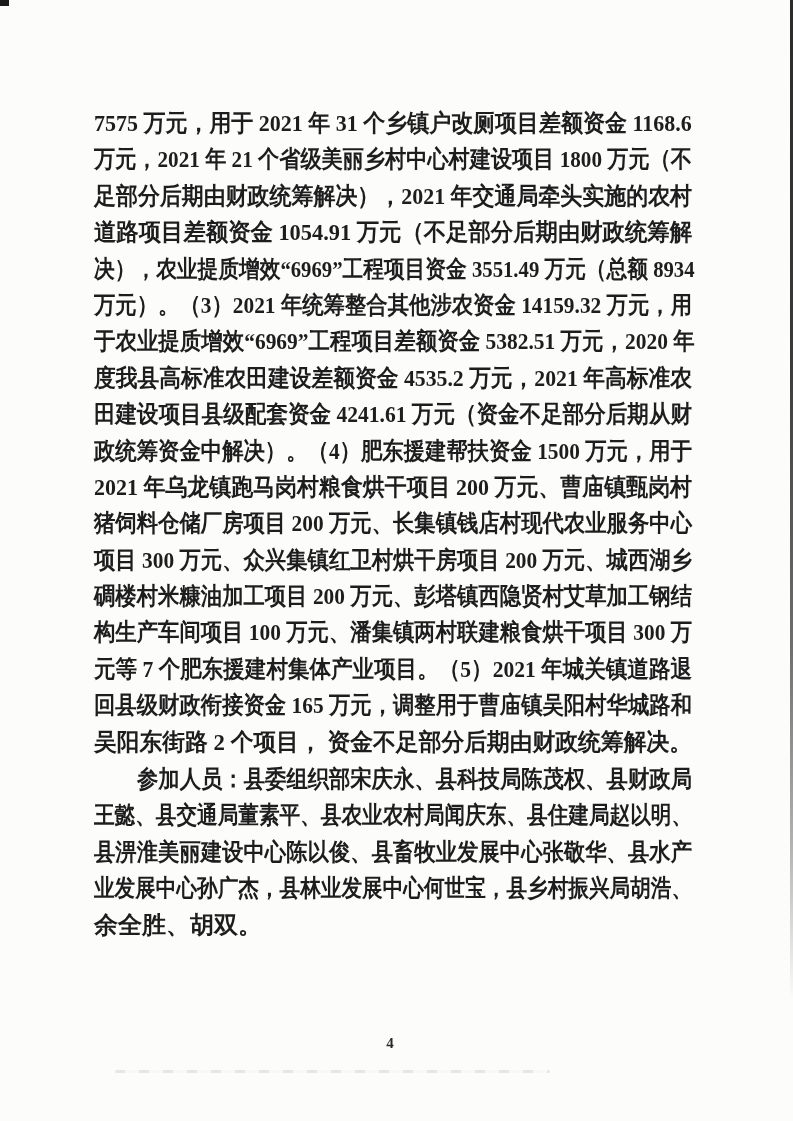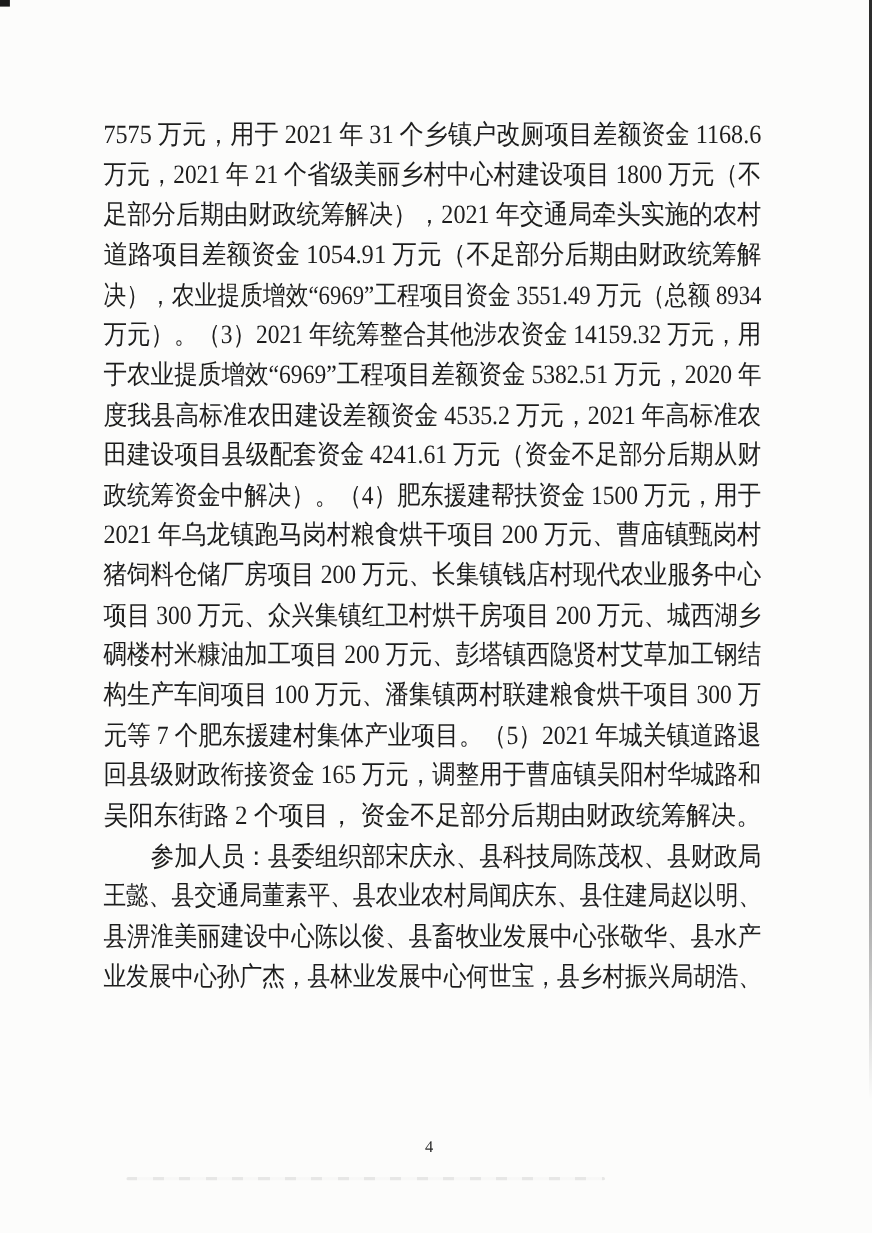--- a/index.html
+++ b/index.html
@@ -4,20 +4,21 @@
 <style>
   html, body { margin: 0; padding: 0; background: #ffffff; }
   .page {
     position: relative;
     width: 793px;
     height: 1121px;
     background: #fcfcfb;
     overflow: hidden;
     font-family: "Liberation Serif", "DejaVu Serif", serif;
     color: #1d1d1d;
+    font-weight: bold;
   }
   .para {
     position: absolute;
     left: 94px;
     width: 598px;
   }
   #para-funds { top: 105px; }
   #para-attendees { top: 761px; }
   .line {
     height: 36.4px;
@@ -89,17 +90,18 @@
     <div class="line" style="transform: scaleX(0.8979);">元等 7 个肥东援建村集体产业项目。（5）2021 年城关镇道路退</div>
     <div class="line" style="transform: scaleX(0.8899);">回县级财政衔接资金 165 万元，调整用于曹庙镇吴阳村华城路和</div>
     <div class="line para-end" style="transform: scaleX(0.9492);">吴阳东街路 2 个项目， 资金不足部分后期由财政统筹解决。</div>
   </div>
 
   <div class="para" id="para-attendees">
     <div class="line indent" style="transform: scaleX(0.8894);">参加人员：县委组织部宋庆永、县科技局陈茂权、县财政局</div>
     <div class="line" style="transform: scaleX(0.8592);">王懿、县交通局董素平、县农业农村局闻庆东、县住建局赵以明、</div>
     <div class="line" style="transform: scaleX(0.8899);">县淠淮美丽建设中心陈以俊、县畜牧业发展中心张敬华、县水产</div>
     <div class="line" style="transform: scaleX(0.8592);">业发展中心孙广杰，县林业发展中心何世宝，县乡村振兴局胡浩、</div>
+    <div class="line para-end">余全胜、胡双。</div>
   </div>
 
   <div class="page-number">4</div>
 
 </div>
 
 </body></html>

